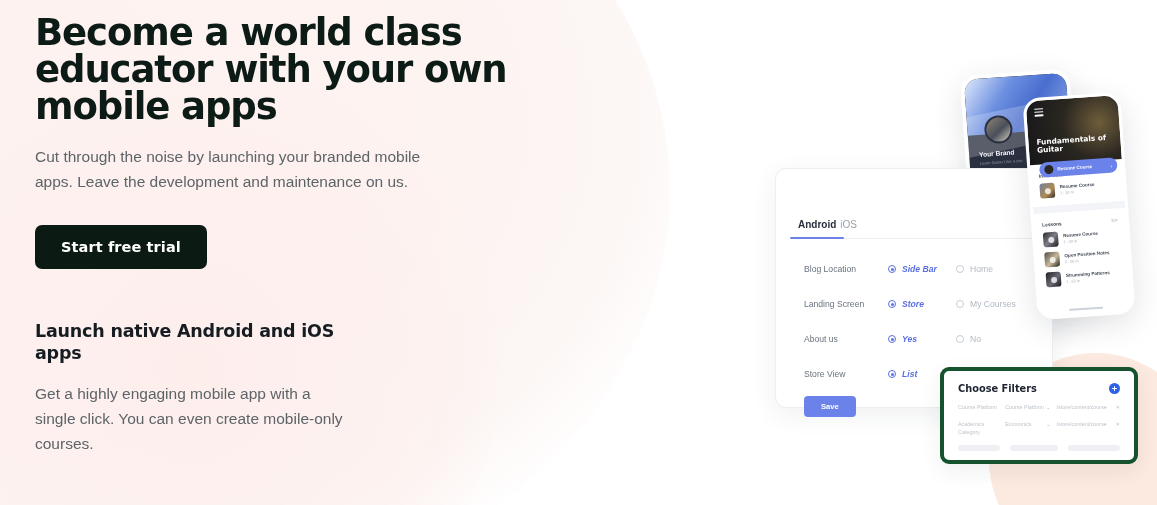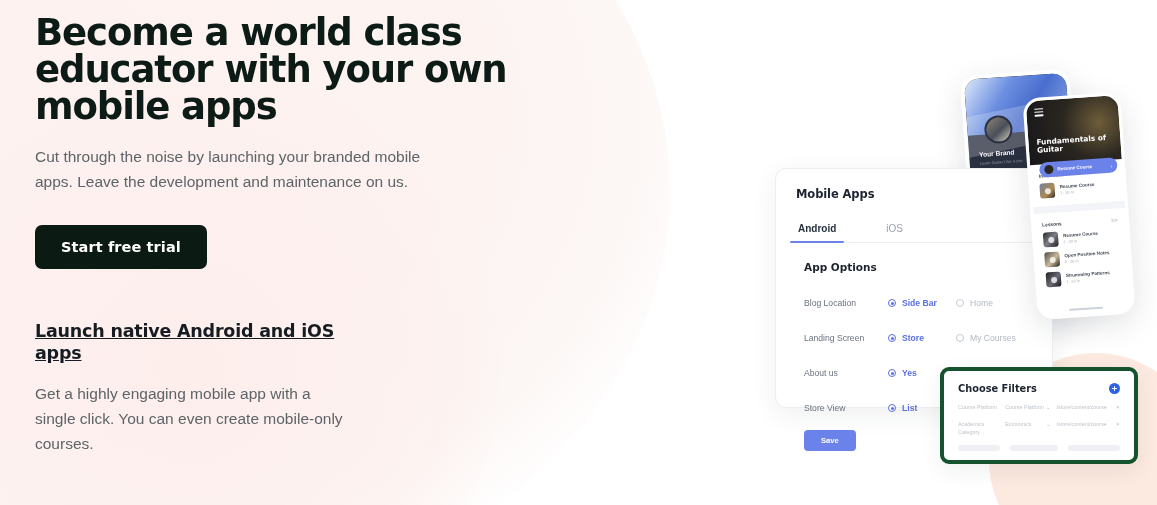--- a/index.html
+++ b/index.html
@@ -75,21 +75,20 @@
   }
   #feature-title {
     margin-top: 52px;
     font-family: "DejaVu Sans", sans-serif;
     font-size: 17.5px;
     font-weight: 700;
     line-height: 1.22;
     color: #161d22;
     width: 300px;
     letter-spacing: -.2px;
-    text-decoration: underline;
   }
   #feature-body {
     margin-top: 17px;
     font-size: 15.5px;
     line-height: 1.62;
     color: #5d6468;
     width: 320px;
   }
 
   
@@ -105,21 +104,21 @@
     border-radius: 11px;
     box-shadow: 0 7px 26px rgba(35,42,60,.07);
     padding: 18px 20px 0 20px;
     z-index: 4;
   }
   #mobile-apps-title {
     font-family: "DejaVu Sans", sans-serif;
     font-size: 11.5px; font-weight: 700;
     color: #1d2430; letter-spacing: -.1px;
   }
-  .tabs { display: flex; gap: 46px; margin-top: 22px; border-bottom: 1px solid #eef0f3; }
+  .tabs { display: flex; margin-top: 32px; border-bottom: 1px solid #eef0f3; }
   .tab { font-size: 10px; padding: 0 2px 8px 2px; color: #9aa1ab; position: relative; cursor: pointer; }
   .tab.active { color: #26303d; font-weight: 600; }
   .tab.active:after {
     content:""; position:absolute; left:-6px; right:-6px; bottom:-1px; height:2.4px;
     background:#6b82ea; border-radius:2px;
   }
   #app-options-title {
     margin-top: 18px; margin-left: 8px;
     font-family: "DejaVu Sans", sans-serif;
     font-size: 10.5px; font-weight: 700; color: #1d2430;
@@ -132,21 +131,21 @@
     width: 8px; height: 8px; border-radius: 50%;
     border: 1.2px solid #c6ccd6; margin-right: 6px;
     flex: none; position: relative; background:#fff;
   }
   .radio.on { border-color: #5a6fe0; }
   .radio.on:after {
     content:""; position:absolute; left:1.6px; top:1.6px;
     width:3.2px; height:3.2px; border-radius:50%; background:#5a6fe0;
   }
   .radio-text { font-size: 8.6px; color: #b2b8c2; }
-  .radio-text.on { color: #5a6fe0; font-weight: 600; }
+  .radio-text.on { color: #5a6fe0; font-weight: 600; font-style: italic; }
   #save-button {
     margin-top: 17px; margin-left: 8px;
     background: #6b82ea; color: #fff;
     font-size: 7.6px; font-weight: 700;
     border: none; border-radius: 4px;
     padding: 6px 17px; cursor: pointer;
   }
 
   
   #choose-filters-card {
@@ -380,28 +379,26 @@
               <div class="pr-l-title">Strumming Patterns</div>
               <div class="pr-l-dur">1 : 52 m</div>
             </div>
           </div>
         </div>
         <div id="pr-homebar"></div>
       </div>
     </div>
 
     <div id="mobile-apps-card">
-      <div id="mobile-apps-title">Mobile Apps</div>
 
       <div class="tabs">
         <div class="tab active">Android</div>
         <div class="tab">iOS</div>
       </div>
 
-      <div id="app-options-title">App Options</div>
 
       <div class="opt-row">
         <div class="opt-label">Blog Location</div>
         <div class="radio-group">
           <span class="radio on"></span>
           <span class="radio-text on">Side Bar</span>
         </div>
         <div class="radio-group wide">
           <span class="radio"></span>
           <span class="radio-text">Home</span>

